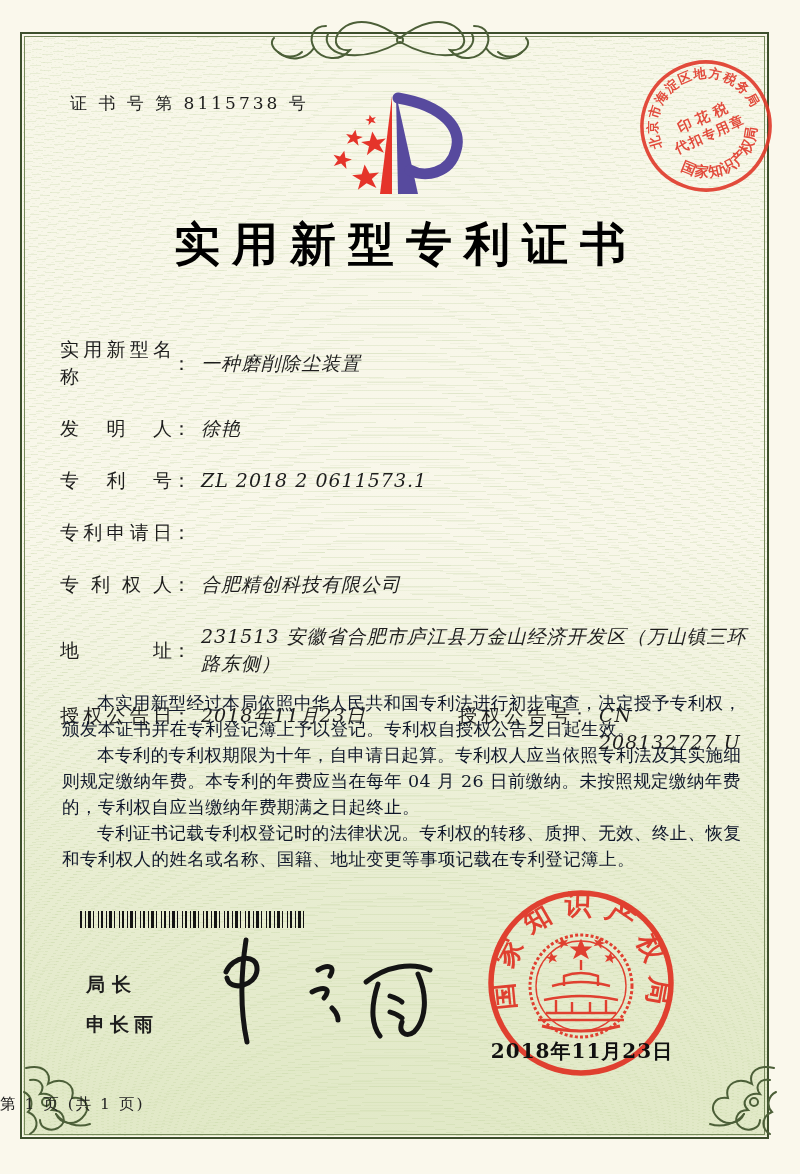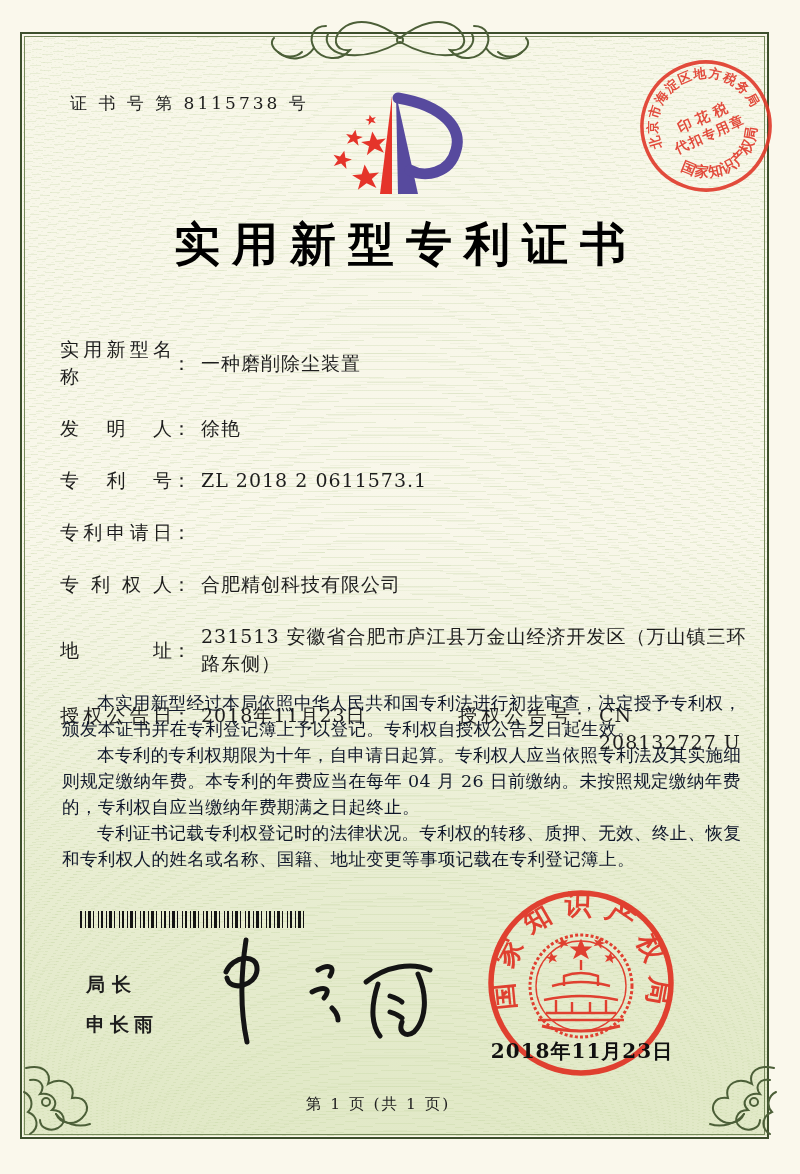--- a/index.html
+++ b/index.html
@@ -37,21 +37,21 @@
 
   .title{
     position:absolute;left:0;top:214px;width:800px;text-align:center;
     font-size:46px;font-weight:700;letter-spacing:12px;text-indent:12px;color:#000000;
   }
 
   .fields{position:absolute;left:60px;top:336px;width:690px;}
   .row{display:flex;margin-bottom:25px;line-height:27px;font-size:19px;position:relative;align-items:center;}
   .f-label{width:112px;text-align:justify;text-align-last:justify;flex:0 0 112px;}
   .f-colon{flex:0 0 16px;margin-right:10px;}
-  .f-value{letter-spacing:1px;}
+  .f-value{letter-spacing:1px;font-style:italic;}
   .row.addr .f-value{width:548px;}
   .grant-extra{position:absolute;left:398px;top:0;display:flex;}
   .grant-extra .f-label{width:112px;flex:0 0 112px;}
 
   .paras{position:absolute;left:62px;top:690px;width:684px;font-size:17.5px;line-height:26px;letter-spacing:.4px;color:#0f172a;}
   .paras p{margin:0;text-indent:2em;}
 
   .barcode{
     position:absolute;left:80px;top:911px;width:226px;height:17px;
     background:
@@ -65,21 +65,21 @@
   .director-label{position:absolute;left:86px;top:972px;font-size:19px;letter-spacing:7px;font-weight:600;}
   .director-name{position:absolute;left:86px;top:1012px;font-size:19px;letter-spacing:5px;font-weight:600;}
   .signature{position:absolute;left:200px;top:928px;width:250px;height:125px;}
 
   .seal{position:absolute;left:484px;top:886px;width:194px;height:194px;opacity:.93;}
   .seal-date{
     position:absolute;left:472px;top:1038px;width:220px;text-align:center;
     font-size:20px;letter-spacing:1px;color:#101010;font-weight:600;
   }
 
-  .footer{position:absolute;left:0;top:1094px;width:756px;text-align:center;font-size:15.5px;letter-spacing:2px;color:#222;}
+  .footer{position:absolute;left:0;top:1094px;width:756px;font-size:15.5px;letter-spacing:2px;color:#222;}
 
   .ornament-top{position:absolute;left:268px;top:6px;width:264px;height:66px;}
   .ornament-bl{position:absolute;left:16px;top:1062px;width:78px;height:84px;}
   .ornament-br{position:absolute;left:706px;top:1062px;width:78px;height:84px;transform:scaleX(-1);}
 </style>
 </head>
 <body>
 
 <div class="paper"></div>
 <div class="frame-outer">

